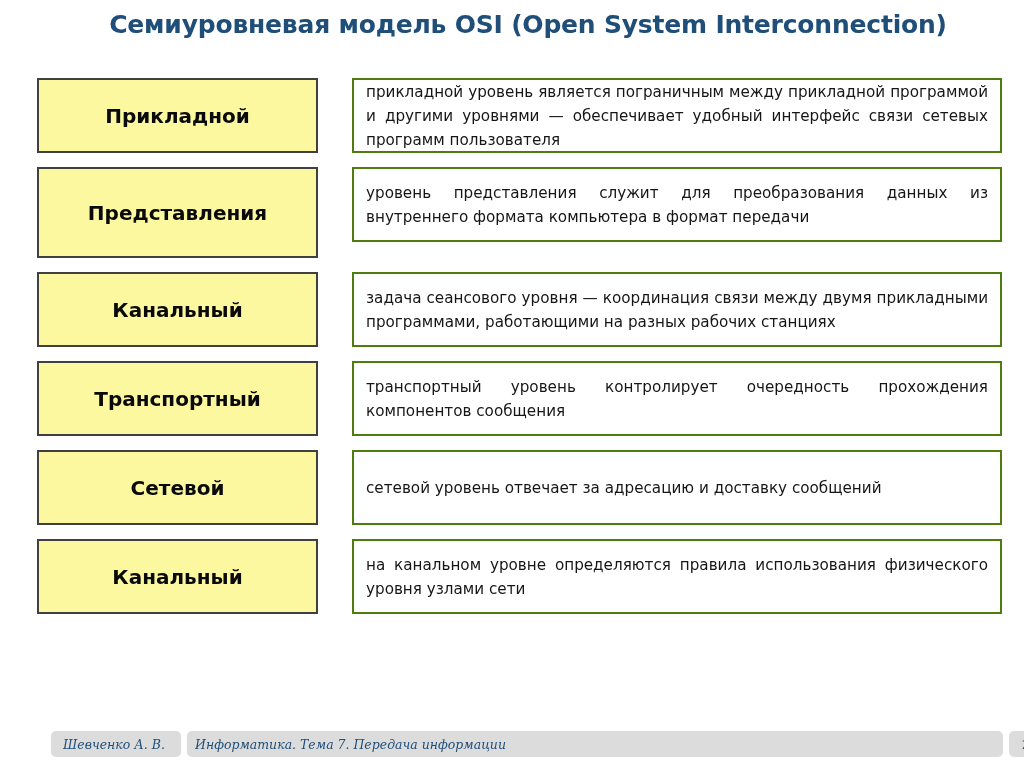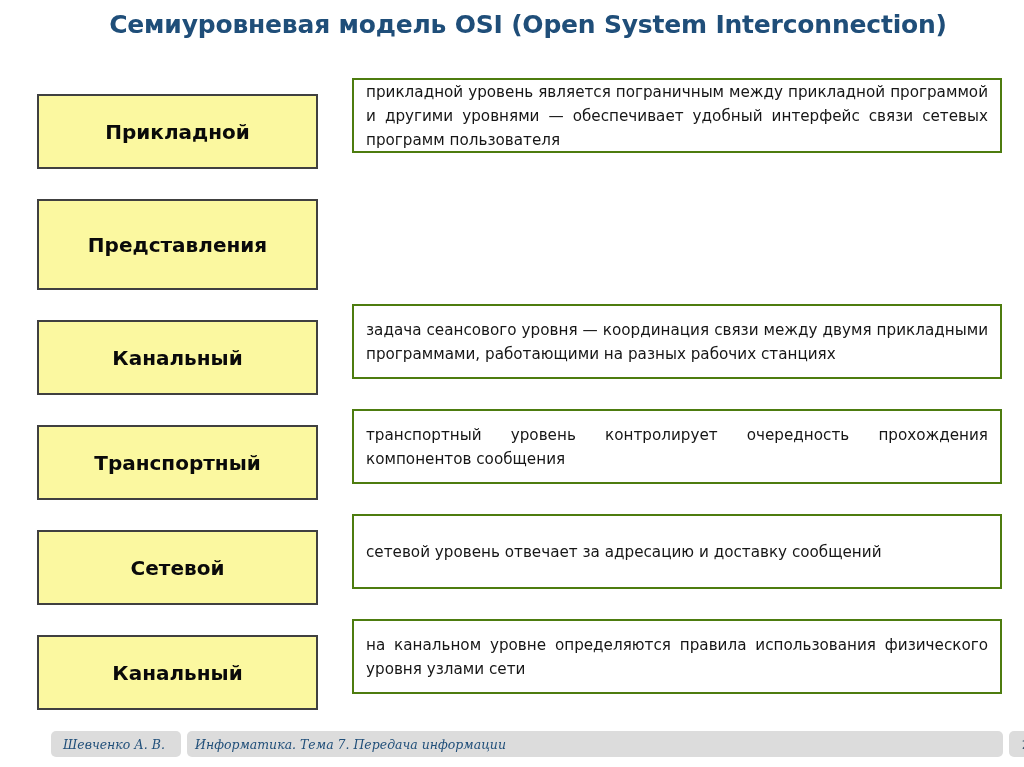--- a/index.html
+++ b/index.html
@@ -50,21 +50,20 @@
     background: #FBF8A0;
     border: 2px solid #404040;
     box-sizing: border-box;
     display: flex;
     align-items: center;
     justify-content: center;
     font-size: 20px;
     font-weight: bold;
     color: #0a0a0a;
     text-align: center;
-    margin-top: 16px;
   }
 
   .gap-cell {
     flex: 0 0 34px;
     width: 34px;
   }
 
   .desc-cell {
     flex: 1 1 auto;
     border: 2px solid #4d7c0f;
@@ -146,20 +145,23 @@
     <div class="gap-cell"></div>
     <div class="desc-cell" style="height:75px">
       <div class="desc-text">прикладной уровень является пограничным между прикладной программой и другими уровнями — обеспечивает удобный интерфейс связи сетевых программ пользователя</div>
     </div>
   </div>
   <div class="row-spacer"></div>
 
   <div class="osi-row">
     <div class="layer-cell" style="height:91px">Представления</div>
     <div class="gap-cell"></div>
+    <div class="desc-cell" style="height:75px">
+      <div class="desc-text">уровень представления служит для преобразования данных из внутреннего формата компьютера в формат передачи</div>
+    </div>
   </div>
   <div class="row-spacer"></div>
 
   <div class="osi-row">
     <div class="layer-cell" style="height:75px">Канальный</div>
     <div class="gap-cell"></div>
     <div class="desc-cell" style="height:75px">
       <div class="desc-text">задача сеансового уровня — координация связи между двумя прикладными программами, работающими на разных рабочих станциях</div>
     </div>
   </div>

